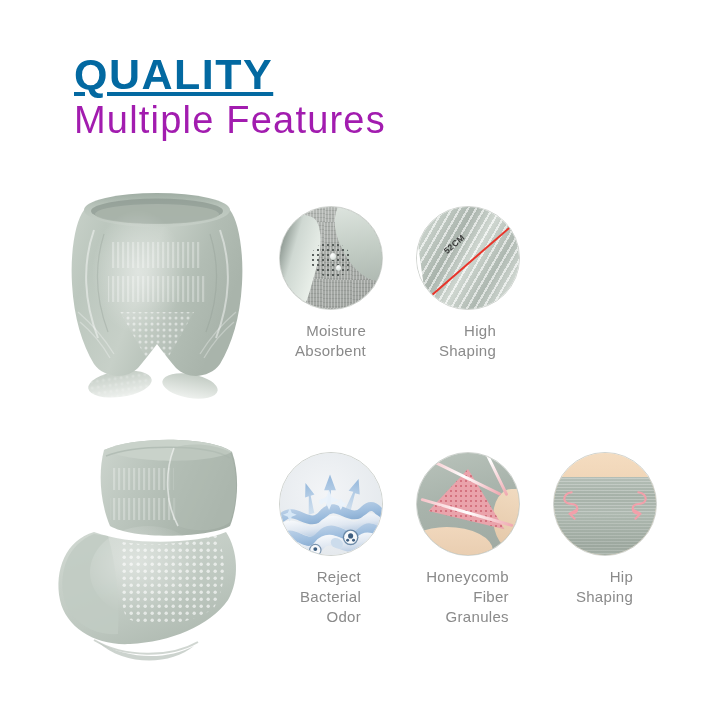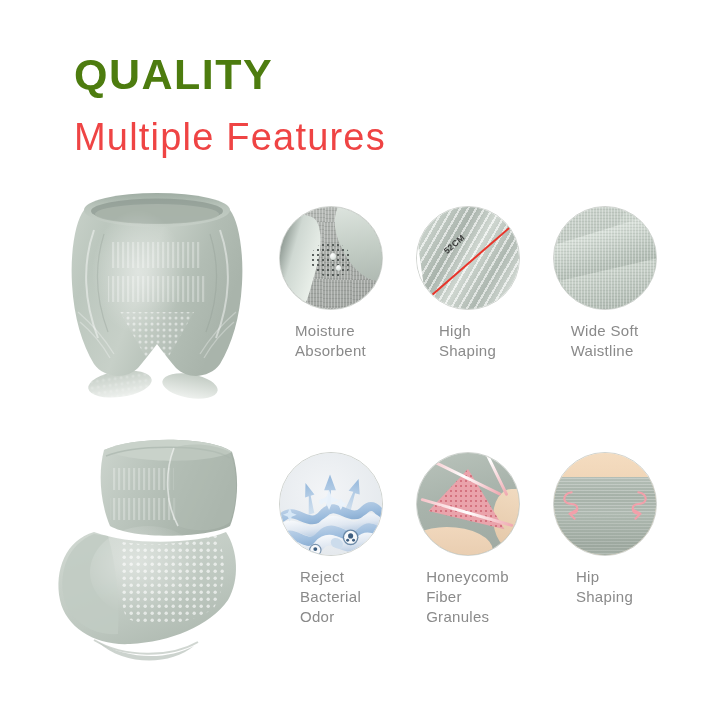--- a/index.html
+++ b/index.html
@@ -11,30 +11,31 @@
     overflow: hidden;
     -webkit-font-smoothing: antialiased;
   }
 
   
   .heading-block { position: absolute; left: 74px; top: 52px; }
   .title-main {
     font-size: 43px;
     font-weight: 700;
     letter-spacing: 1.5px;
-    color: #4d7c0f;
+    color: #0369a1;
     line-height: 1.05;
+    text-decoration: underline;
   }
   .title-sub {
     font-size: 38px;
     font-weight: 300;
     letter-spacing: 1.2px;
-    color: #ef4444;
+    color: #a21caf;
     line-height: 1.18;
-    margin-top: 18px;
+    margin-top: 1px;
   }
 
   
   .product { position: absolute; }
   .product-front { left: 42px; top: 172px; width: 230px; height: 228px; }
   .product-back  { left: 38px; top: 422px; width: 240px; height: 244px; }
 
   
   .feature-row { position: absolute; display: flex; }
   .row-top    { left: 262px; top: 206px; width: 412px; }
@@ -50,21 +51,21 @@
     position: relative;
     background: #f4f5f3;
   }
   .circle-inner { position: absolute; inset: 0; }
 
   .feature-label {
     margin-top: 11px;
     font-size: 15px;
     font-weight: 400;
     color: #8a8a8a;
-    text-align: left;
+    text-align: right;
     line-height: 1.32;
     letter-spacing: .3px;
     white-space: pre-line;
   }
 
   
   .c-moist { background: linear-gradient(150deg,#b9bdb9 0%,#a9ada9 40%,#9ea29e 100%); }
   .c-moist .edge-l {
     position: absolute; left: -14px; top: 6px; width: 48px; height: 120px;
     background: linear-gradient(90deg,#6f7b74 0%,#cfd8d2 45%,#e9efe9 100%);
@@ -353,32 +354,20 @@
       <div class="circle-inner c-elastic">
         <div class="fabric"></div>
         <div class="redline"></div>
         <div class="cm-label">52CM</div>
       </div>
     </div>
     <div class="feature-label">High
 Shaping</div>
   </div>
 
-  <div class="feature">
-    <div class="circle-wrap">
-      <div class="circle-inner c-waist">
-        <div class="fold-c"></div>
-        <div class="fold-a"></div>
-        <div class="fold-b"></div>
-        <div class="knit"></div>
-      </div>
-    </div>
-    <div class="feature-label">Wide Soft
-Waistline</div>
-  </div>
 
 </div>
 
 <div class="feature-row row-bottom">
 
   <div class="feature">
     <div class="circle-wrap">
       <div class="circle-inner c-bact">
         <svg class="svg-fill" viewBox="0 0 104 104">
           <defs>

